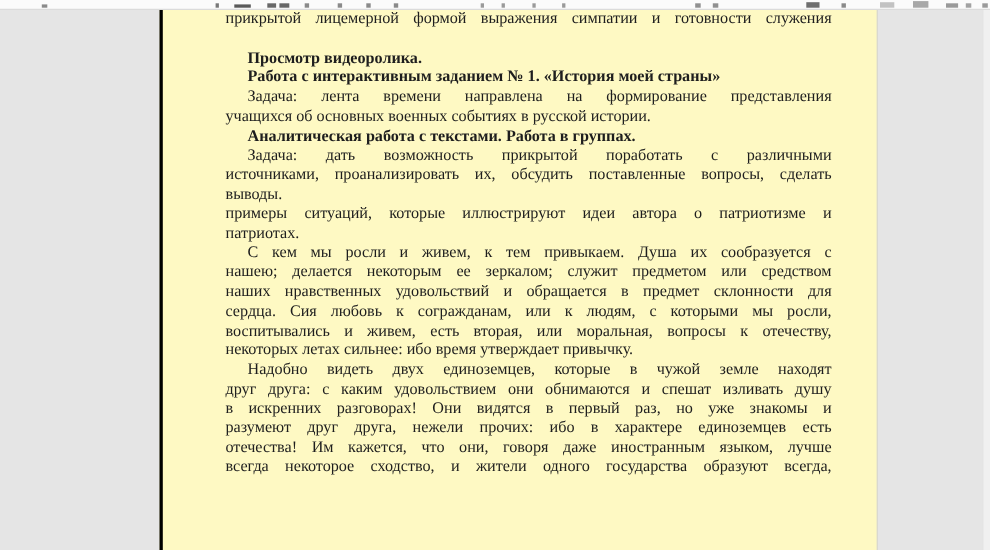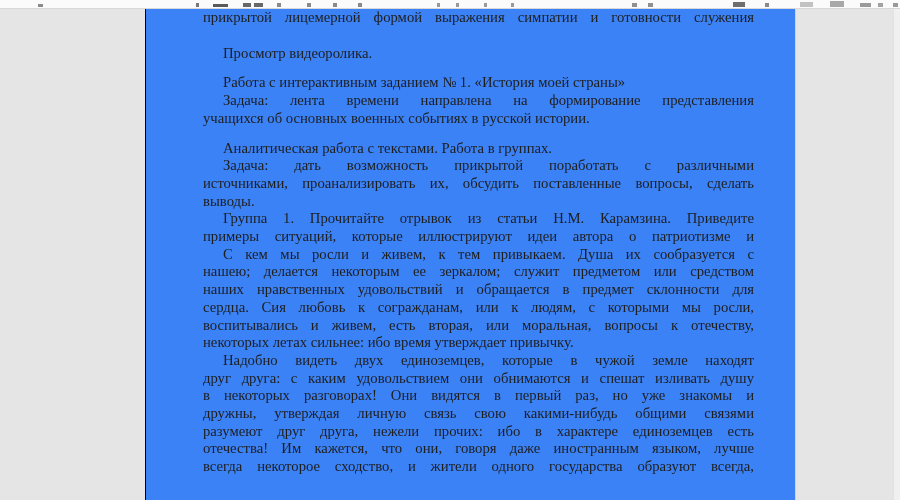--- a/index.html
+++ b/index.html
@@ -23,22 +23,22 @@
   .workspace {
     position: absolute;
     top: 9px; left: 0;
     width: 900px; height: 491px;
     background: #e5e5e5;
   }
   .page {
     position: absolute;
     left: 145px; top: 0;
     width: 551px; height: 491px;
-    background: #3b82f6;
-    border-left: 1px solid #000000;
+    background: #fef9c3;
+    border-left: 3px solid #000000;
     border-right: 1px solid #d2d2d2;
     padding: 0 41px 0 57px;
     box-sizing: content-box;
     overflow: hidden;
   }
   .scrollbar {
     position: absolute;
     right: 0; top: 0;
     width: 6px; height: 491px;
     background: #f0f0f0;
@@ -49,21 +49,21 @@
   .line {
     font-size: 14.7px;
     line-height: 17.7px;
     color: #1e1e1e;
     text-align: justify;
     text-align-last: justify;
     white-space: normal;
   }
   .line.last { text-align-last: left; }
   .line.indent { text-indent: 20px; }
-  .line.bold { font-weight: normal; margin-top: 12px; }
+  .line.bold { font-weight: bold; }
 </style>
 </head>
 <body>
 
 <div class="app">
   <div class="toolbar" id="toolbar">
       <div class="frag" style="left: 38px; width: 5px; height: 3px; background: rgb(138, 138, 138);"></div>
       <div class="frag" style="left: 196px; width: 3px; height: 4px; background: rgb(120, 120, 120);"></div>
       <div class="frag" style="left: 213px; width: 15px; height: 3px; background: rgb(90, 90, 90);"></div>
       <div class="frag" style="left: 243px; width: 8px; height: 4px; background: rgb(104, 104, 104);"></div>
@@ -103,36 +103,35 @@
         </div>
         <div class="para">
           <div class="line indent bold last">Аналитическая работа с текстами. Работа в группах.</div>
         </div>
         <div class="para">
           <div class="line indent">Задача: дать возможность прикрытой поработать с различными</div>
           <div class="line">источниками, проанализировать их, обсудить поставленные вопросы, сделать</div>
           <div class="line last">выводы.</div>
         </div>
         <div class="para">
-          <div class="line indent">Группа 1. Прочитайте отрывок из статьи Н.М. Карамзина. Приведите</div>
           <div class="line">примеры ситуаций, которые иллюстрируют идеи автора о патриотизме и</div>
+          <div class="line last">патриотах.</div>
         </div>
         <div class="para">
           <div class="line indent">С кем мы росли и живем, к тем привыкаем. Душа их сообразуется с</div>
           <div class="line">нашею; делается некоторым ее зеркалом; служит предметом или средством</div>
           <div class="line">наших нравственных удовольствий и обращается в предмет склонности для</div>
           <div class="line">сердца. Сия любовь к согражданам, или к людям, с которыми мы росли,</div>
           <div class="line">воспитывались и живем, есть вторая, или моральная, вопросы к отечеству,</div>
           <div class="line last">некоторых летах сильнее: ибо время утверждает привычку.</div>
         </div>
         <div class="para">
           <div class="line indent">Надобно видеть двух единоземцев, которые в чужой земле находят</div>
           <div class="line">друг друга: с каким удовольствием они обнимаются и спешат изливать душу</div>
-          <div class="line">в некоторых разговорах! Они видятся в первый раз, но уже знакомы и</div>
-          <div class="line">дружны, утверждая личную связь свою какими-нибудь общими связями</div>
+          <div class="line">в искренних разговорах! Они видятся в первый раз, но уже знакомы и</div>
           <div class="line">разумеют друг друга, нежели прочих: ибо в характере единоземцев есть</div>
           <div class="line">отечества! Им кажется, что они, говоря даже иностранным языком, лучше</div>
           <div class="line">всегда некоторое сходство, и жители одного государства образуют всегда,</div>
         </div>
       </div>
     <div class="scrollbar"></div>
   </div>
 </div>
 
 </body></html>

